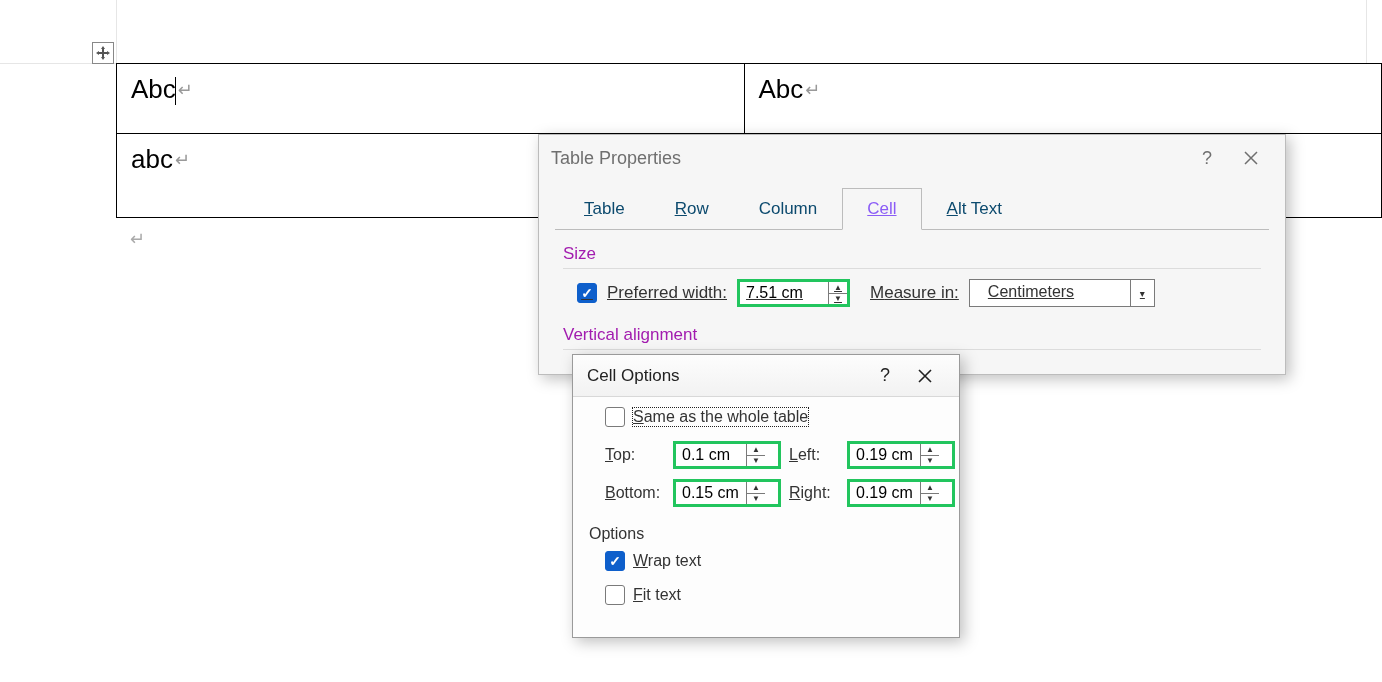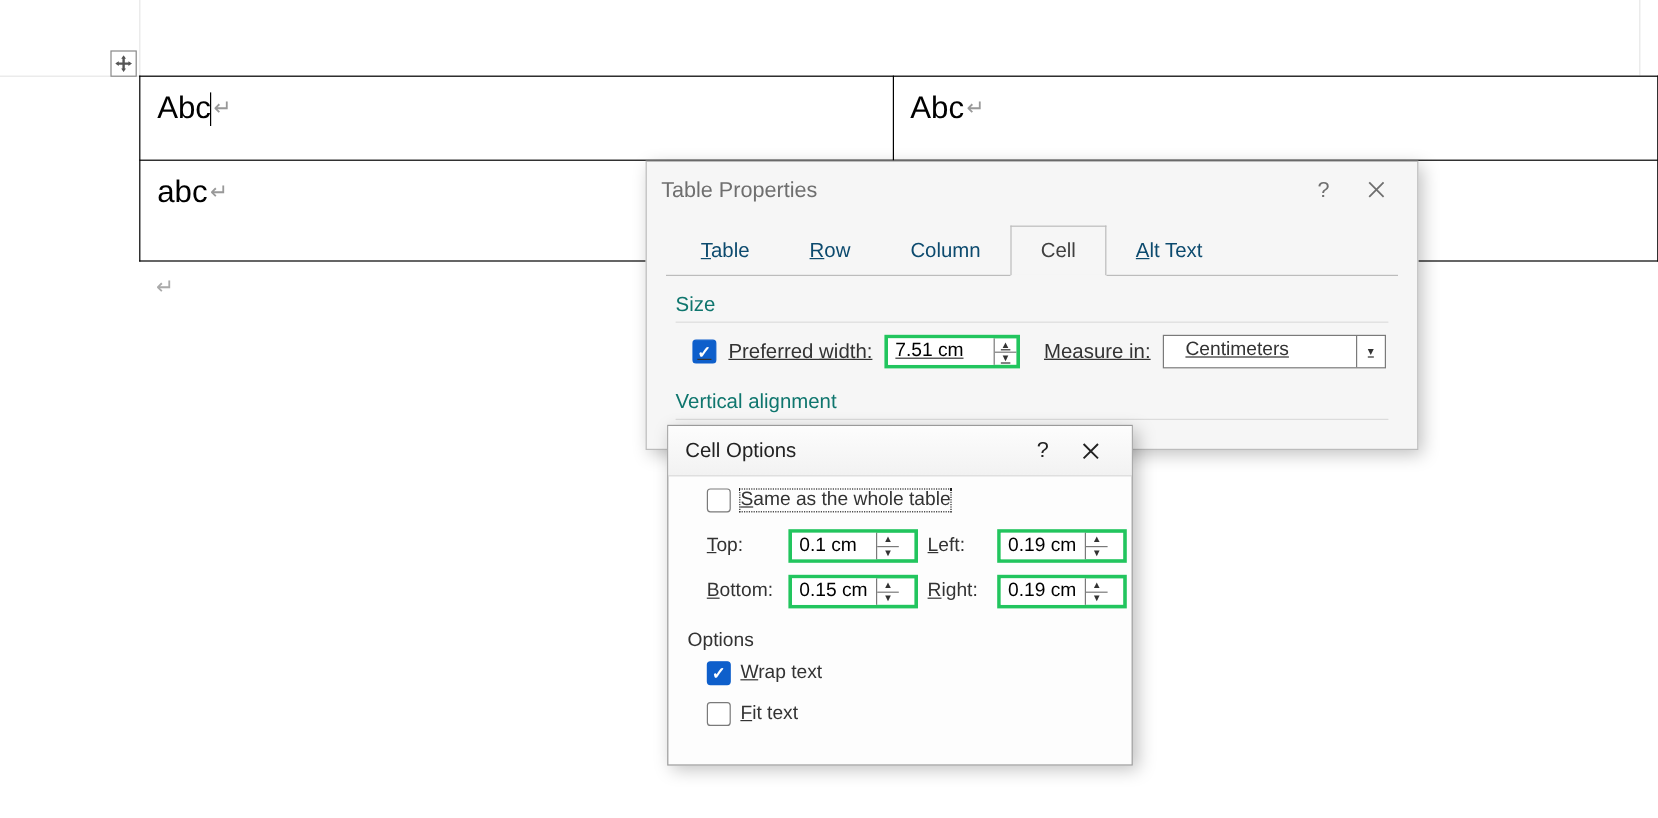--- a/index.html
+++ b/index.html
@@ -99,21 +99,21 @@
     left: 130px;
     color: #aaa;
     font-size: 18px;
   }
 
   
   .dialog-tp {
     position: absolute;
     top: 134px;
     left: 538px;
-    width: 644px;
+    width: 748px;
     background: #f6f6f6;
     border: 1px solid #bcbcbc;
     box-shadow: 4px 4px 14px rgba(0,0,0,.25);
   }
   .dialog-tp .titlebar {
     height: 46px;
     display: flex;
     align-items: center;
     padding: 0 12px;
     color: #6f6f6f;
@@ -143,31 +143,32 @@
     cursor: pointer;
     border: 1px solid transparent;
     position: relative;
     top: 1px;
   }
   .tab .ul { text-decoration: underline; }
   .tab.active {
     background: #f6f6f6;
     border: 1px solid #bcbcbc;
     border-bottom: 1px solid #f6f6f6;
-    color: #404040;
+    color: #8b5cf6;
+    text-decoration: underline;
   }
   .tab-content {
     border-top: 1px solid #bcbcbc;
     margin: 0 16px;
     padding: 8px 8px 20px 8px;
   }
 
   .section-label {
     font-size: 17px;
-    color: #0f766e;
+    color: #a21caf;
     margin: 6px 0 4px 0;
     padding-bottom: 4px;
     border-bottom: 1px solid #dcdcdc;
   }
 
   .row-form {
     display: flex;
     align-items: center;
     gap: 10px;
     margin: 10px 0 18px 14px;
@@ -250,21 +251,21 @@
     align-items: center;
     justify-content: center;
     font-size: 10px;
     cursor: pointer;
   }
 
   
   .dialog-co {
     position: absolute;
     top: 354px;
-    left: 556px;
+    left: 572px;
     width: 388px;
     background: #fdfdfd;
     border: 1px solid #9a9a9a;
     box-shadow: 4px 4px 14px rgba(0,0,0,.25);
   }
   .dialog-co .titlebar {
     height: 42px;
     background: linear-gradient(#fdfdfd,#f2f2f2);
     display: flex;
     align-items: center;

